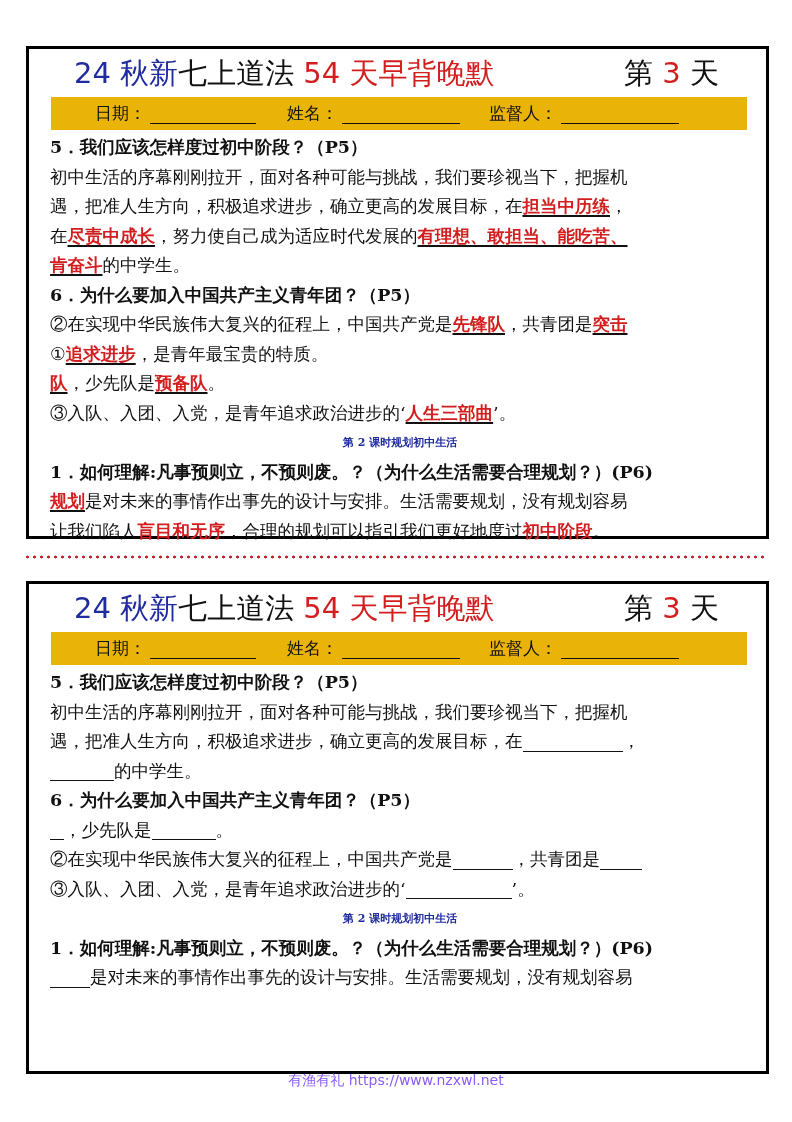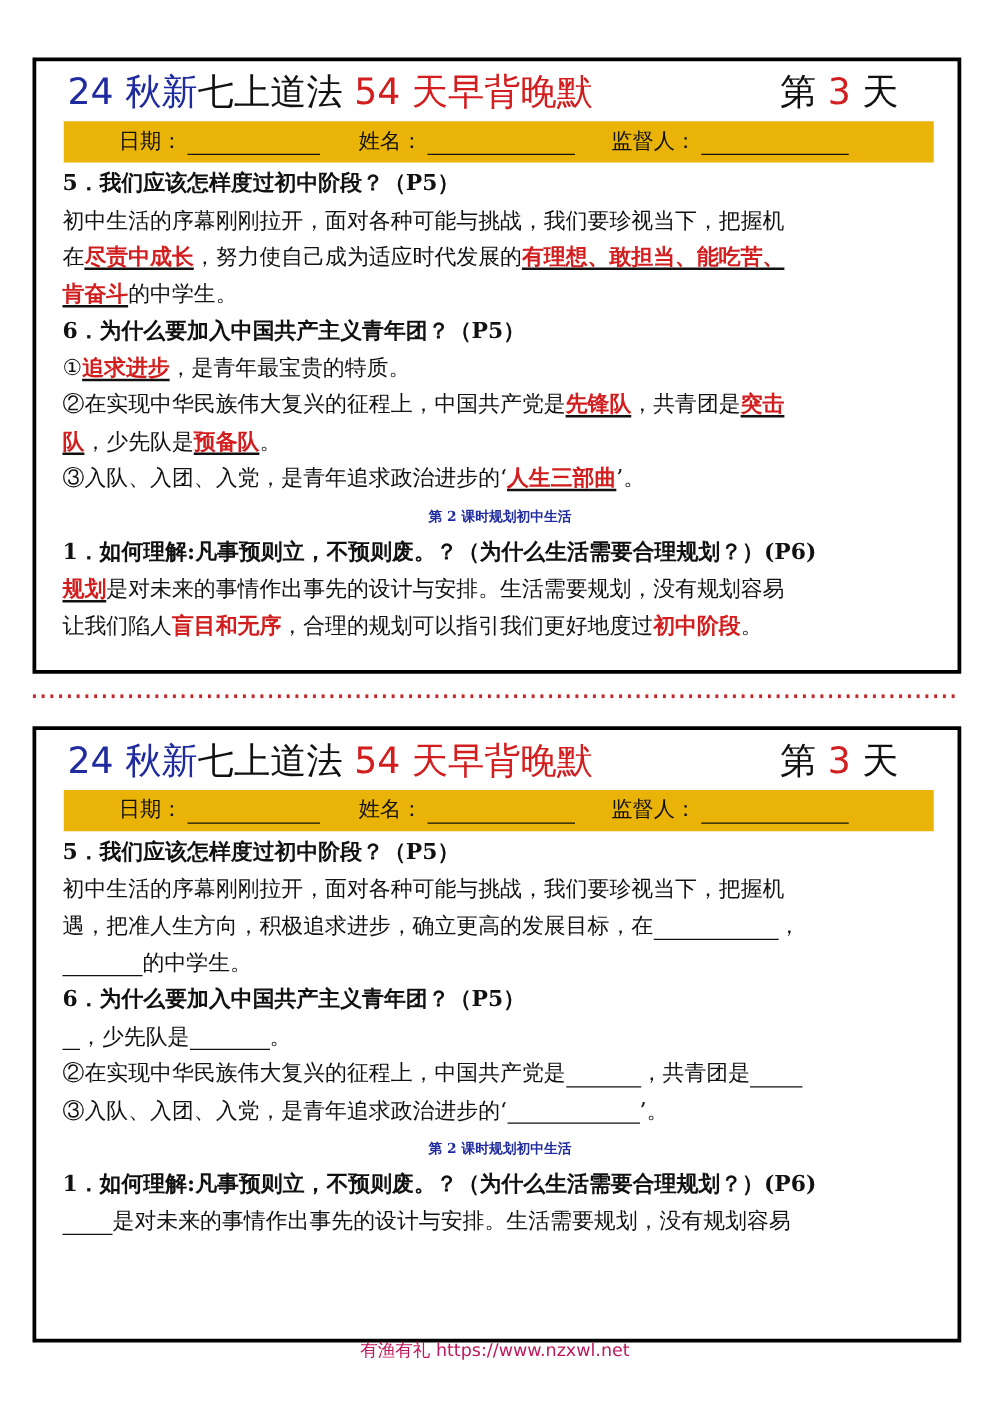--- a/index.html
+++ b/index.html
@@ -20,21 +20,21 @@
       position: absolute;
       top: 2px;
       left: 0;
       width: 100%;
       height: 44px;
       font-family: "DejaVu Sans", "Liberation Sans", sans-serif;
       font-size: 29px;
       line-height: 44px;
       white-space: nowrap;
     }
-    .title .t-left { position: absolute; left: 25px; top: 0; }
+    .title .t-left { position: absolute; left: 45px; top: 0; }
     .title .t-right { position: absolute; left: 595px; top: 0; }
     .blue { color: #1f2b9e; }
     .black { color: #111; }
     .red { color: #d21e1e; }
 
     .yellow-bar {
       position: absolute;
       top: 48px;
       left: 22px;
       width: 696px;
@@ -74,21 +74,21 @@
     }
 
     .watermark {
       position: absolute;
       top: 1072px;
       left: 0;
       width: 792px;
       text-align: center;
       font-family: "DejaVu Sans", "Liberation Sans", sans-serif;
       font-size: 14px;
-      color: #be185d;
+      color: #8b5cf6;
     }
   </style>
 </head>
 <body>
 
 <div class="card top">
   <div class="title">
     <span class="t-left">
       <span class="blue">24 秋新</span><span class="black">七上道法</span>
       <span class="red">54 天早背晚默</span>
@@ -108,26 +108,27 @@
       <span>姓名：</span><span class="yb-line" style="width:118px"></span>
     </span>
     <span class="yb-field" style="left:438px">
       <span>监督人：</span><span class="yb-line" style="width:118px"></span>
     </span>
   </div>
 
   <div class="content">
     <div class="line q">5．我们应该怎样度过初中阶段？（P5）</div>
     <div class="line">初中生活的序幕刚刚拉开，面对各种可能与挑战，我们要珍视当下，把握机</div>
+    <div class="line"><span>遇，把准人生方向，积极追求进步，确立更高的发展目标，在</span><span class="ans">担当中历练</span><span>，</span></div>
     <div class="line"><span>在</span><span class="ans">尽责中成长</span><span>，努力使自己成为适应时代发展的</span><span class="ans">有理想、敢担当、能吃苦、</span></div>
     <div class="line"><span class="ans">肯奋斗</span><span>的中学生。</span></div>
 
     <div class="line q">6．为什么要加入中国共产主义青年团？（P5）</div>
+    <div class="line"><span>②在实现中华民族伟大复兴的征程上，中国共产党是</span><span class="ans">先锋队</span><span>，共青团是</span><span class="ans">突击</span></div>
     <div class="line"><span>①</span><span class="ans">追求进步</span><span>，是青年最宝贵的特质。</span></div>
-    <div class="line"><span>②在实现中华民族伟大复兴的征程上，中国共产党是</span><span class="ans">先锋队</span><span>，共青团是</span><span class="ans">突击</span></div>
     <div class="line"><span class="ans">队</span><span>，少先队是</span><span class="ans">预备队</span><span>。</span></div>
     <div class="line"><span>③入队、入团、入党，是青年追求政治进步的‘</span><span class="ans">人生三部曲</span><span>’。</span></div>
 
     <div class="line section-title">第 2 课时规划初中生活</div>
     <div class="line q">1．如何理解:凡事预则立，不预则废。？（为什么生活需要合理规划？）(P6)</div>
     <div class="line"><span class="ans">规划</span><span>是对未来的事情作出事先的设计与安排。生活需要规划，没有规划容易</span></div>
     <div class="line"><span>让我们陷人</span><span class="ans-plain">盲目和无序</span><span>，合理的规划可以指引我们更好地度过</span><span class="ans-plain">初中阶段</span><span>。</span></div>
   </div>
 </div>
 

